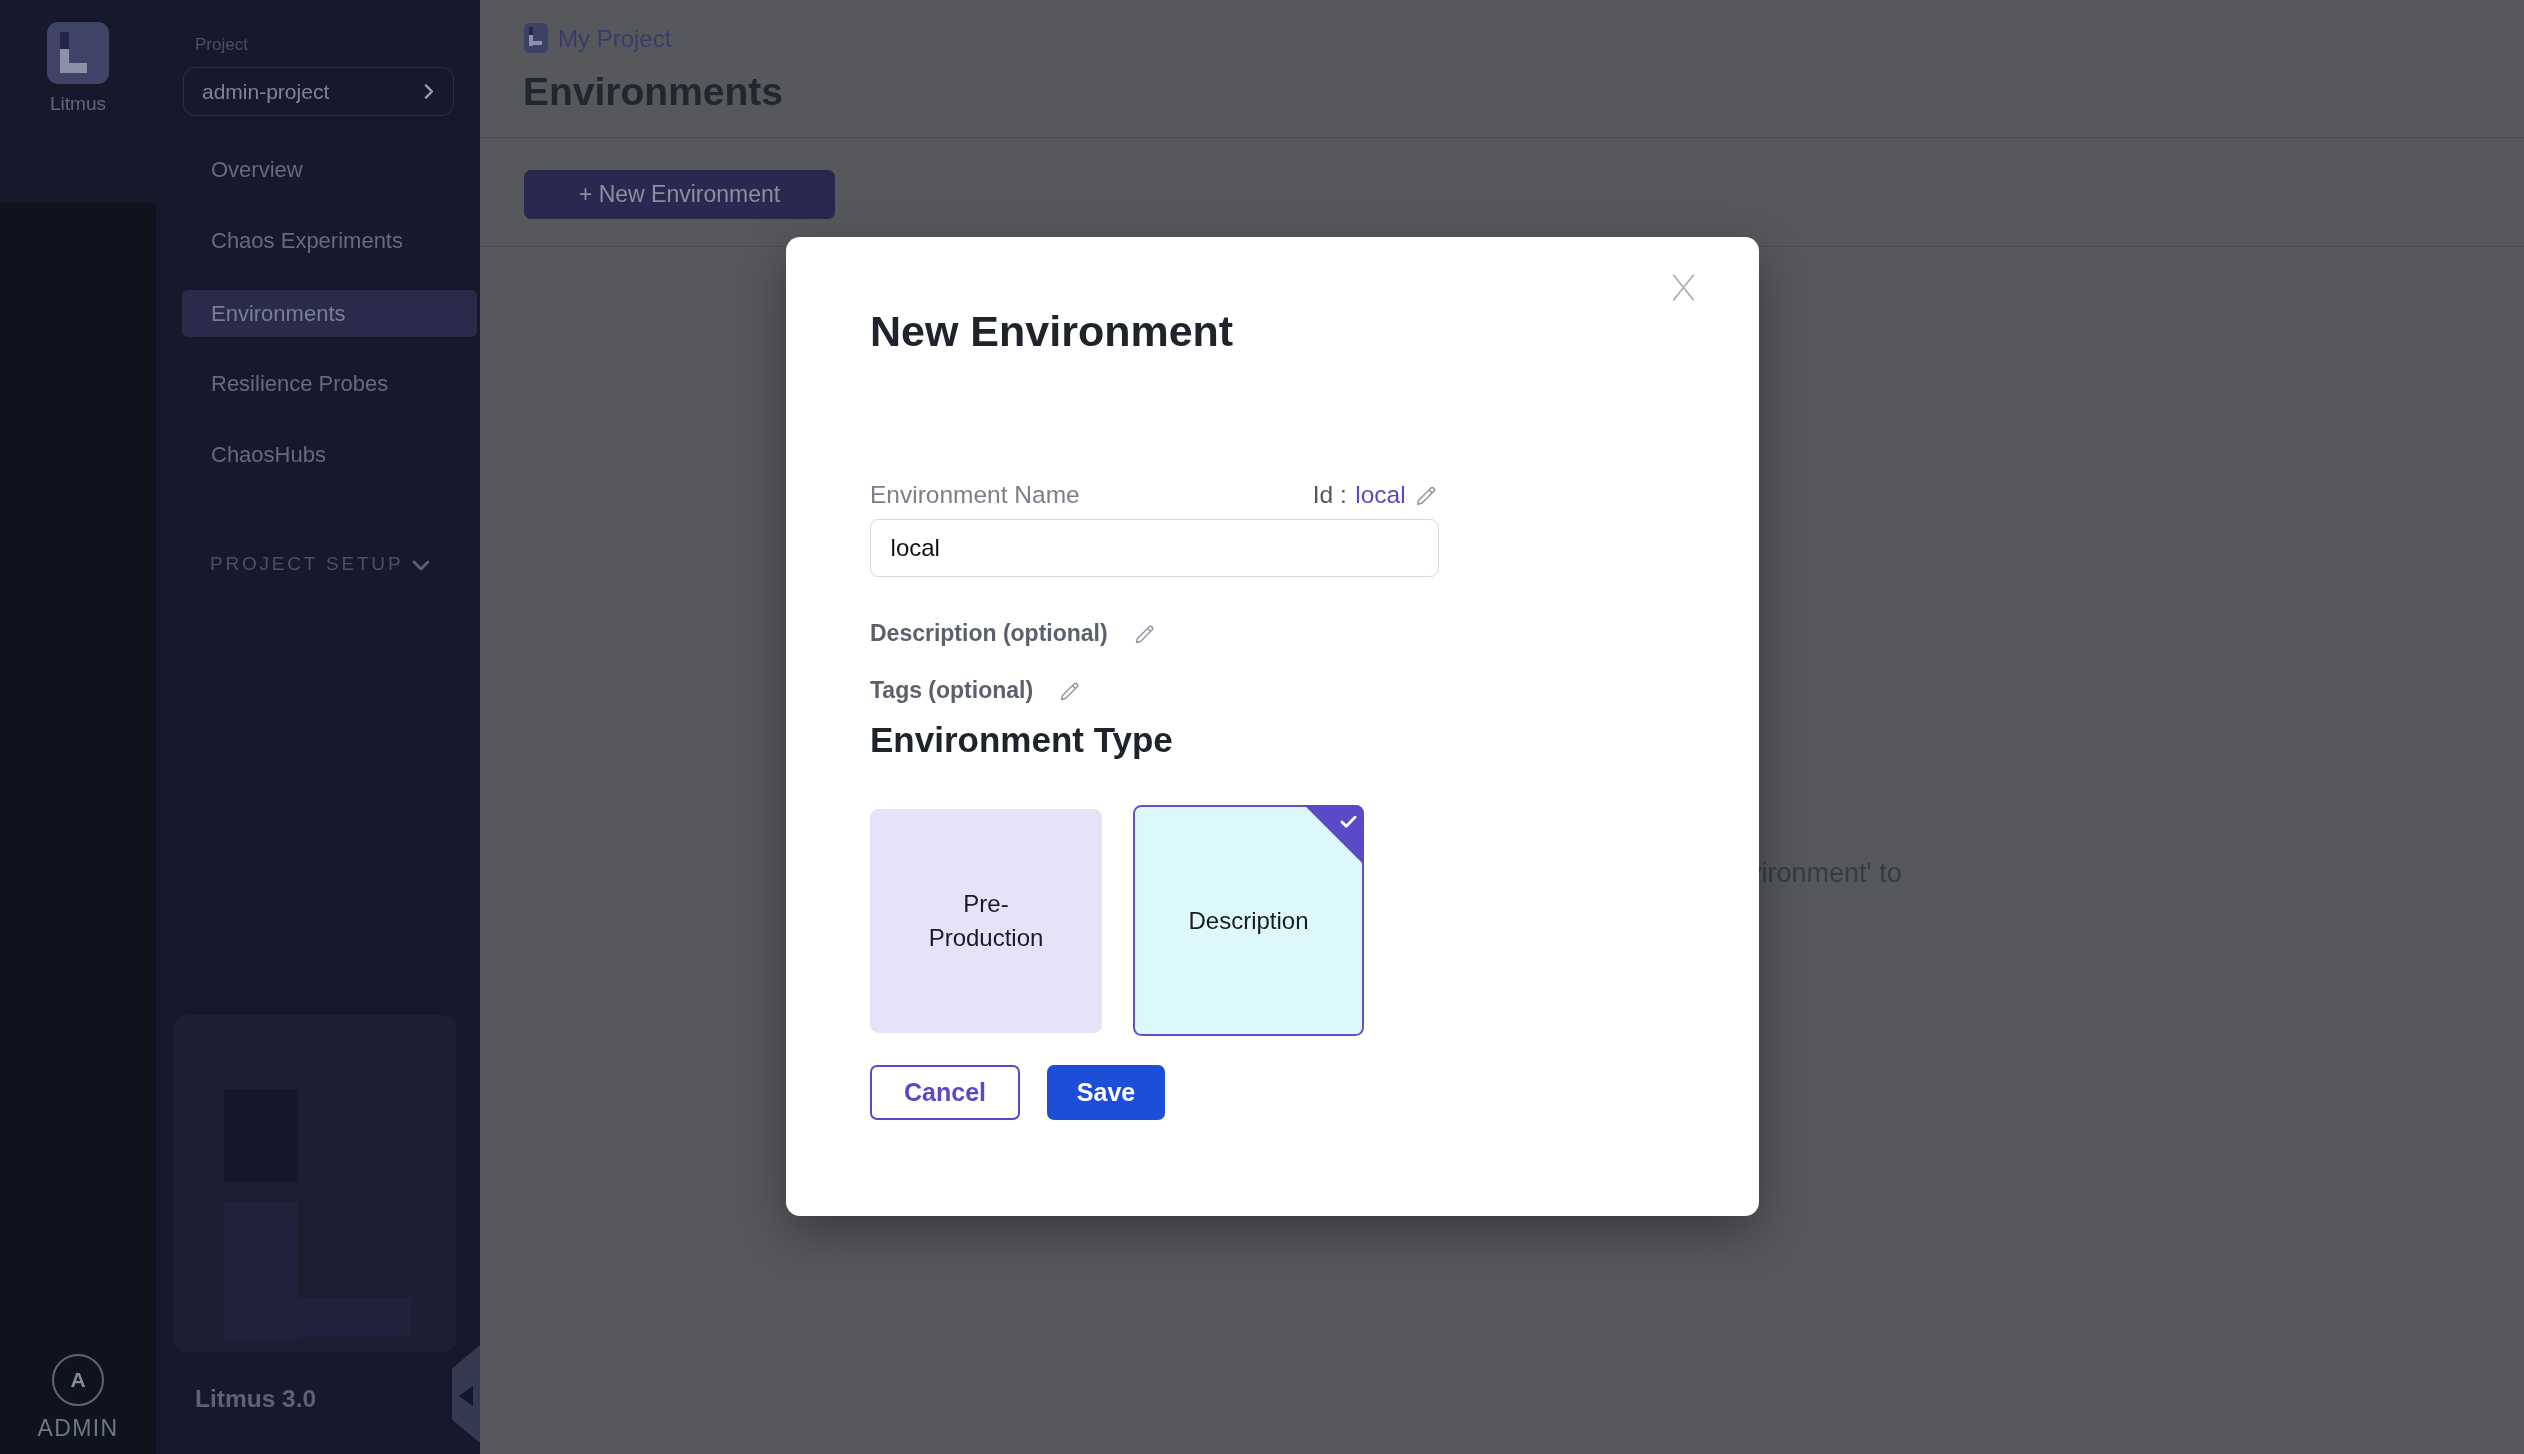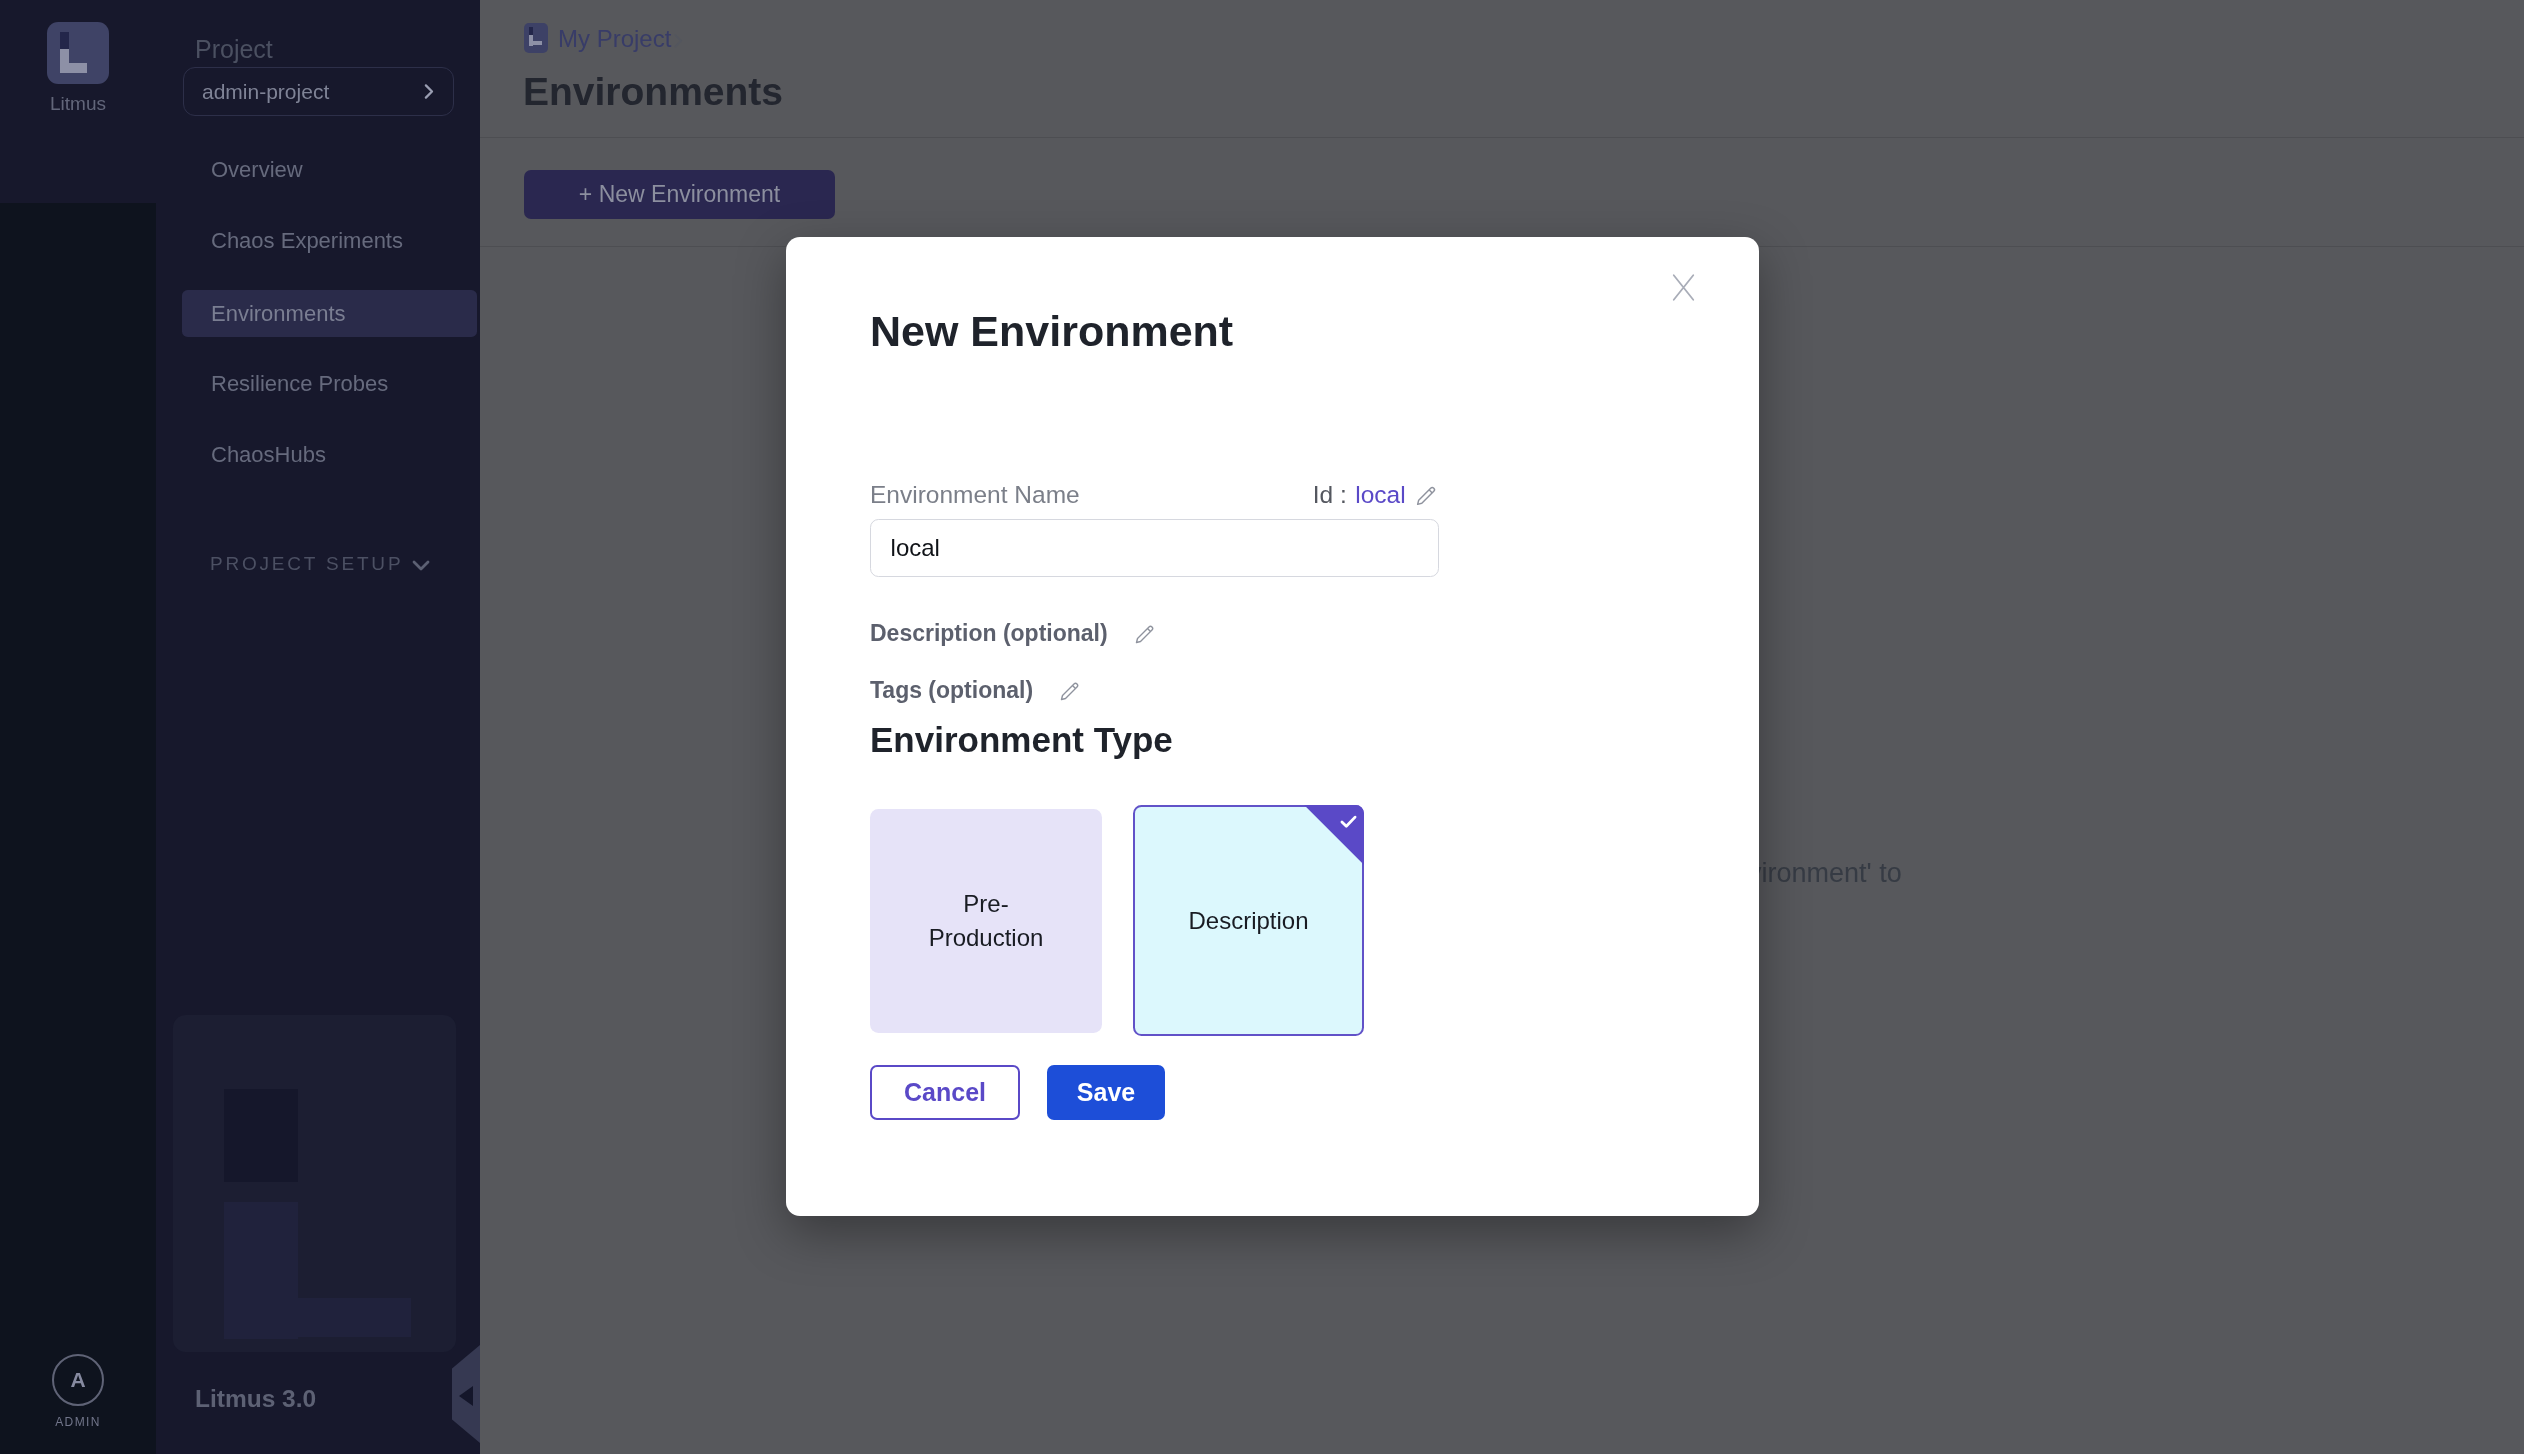--- a/index.html
+++ b/index.html
@@ -9,35 +9,35 @@
   .abs { position:absolute; }
 
   
   .sidebar { left:0; top:0; width:480px; height:1455px; background:#17182c; z-index:2; }
   .rail-shade { left:0; top:203px; width:156px; height:1251px; background:#0e131e; }
   .logo-box { left:47px; top:22px; width:62px; height:62px; background:#3f4366; border-radius:11.2px; }
   .logo-box .bar-dark { position:absolute; left:13.3px; top:9.8px; width:9px; height:17px; background:#23264a; }
   .logo-box .bar-v { position:absolute; left:13.3px; top:27px; width:9px; height:24px; background:#8d90a6; }
   .logo-box .bar-h { position:absolute; left:22.4px; top:41px; width:18px; height:9.8px; background:#8d90a6; }
   .logo-label { left:0; top:93px; width:156px; text-align:center; font-size:19px; color:#62667a; }
-  .project-label { left:195px; top:35px; font-size:25px; color:#4b5061; }
+  .project-label { left:195px; top:35px; font-size:17px; color:#4b5061; }
   .project-select { left:183px; top:67px; width:271px; height:49px; border:1.4px solid #2d2f49; border-radius:12px; display:flex; align-items:center; justify-content:space-between; padding:0 14px 0 18px; }
   .project-select .name { font-size:21px; color:#7f8396; }
   .nav-item { left:182px; width:295px; height:47px; border-radius:5.6px; display:flex; align-items:center; padding-left:29px; font-size:22px; color:#666a7d; }
   .nav-item.active { background:#2a2b4a; color:#7a7e92; }
   .section-row { left:210px; top:551px; height:25px; display:flex; align-items:center; font-size:19px; letter-spacing:2.8px; color:#4c5063; }
   .faint-card { left:173px; top:1015px; width:283px; height:337px; background:#1c1e32; border-radius:12.6px; }
   .faint-card .b1 { position:absolute; left:51px; top:74px; width:74px; height:93px; background:#15172b; }
   .faint-card .b2 { position:absolute; left:51px; top:187px; width:74px; height:137px; background:#20223c; }
   .faint-card .b3 { position:absolute; left:105px; top:283px; width:133px; height:39px; background:#20223c; }
   .version { left:195px; top:1385px; font-size:24.5px; font-weight:700; color:#5d6174; }
   .collapse-tab { left:452px; top:1345px; width:28px; height:98px; background:#363952; clip-path:polygon(100% 0,100% 100%,0 76%,0 24%); }
   .collapse-arrow { left:459px; top:1386px; width:0; height:0; border-top:10.5px solid transparent; border-bottom:10.5px solid transparent; border-right:14.7px solid #14162a; }
   .avatar { left:52px; top:1354px; width:52px; height:52px; border-radius:50%; border:2.8px solid #5f6376; display:flex; align-items:center; justify-content:center; font-size:21px; font-weight:700; color:#868aa0; }
-  .avatar-label { left:22px; top:1415px; width:112px; text-align:center; font-size:12px; letter-spacing:1.4px; color:#71758a; }
+  .avatar-label { left:22px; top:1415px; width:112px; text-align:center; font-size:23px; letter-spacing:1.4px; color:#71758a; }
 
   
   .crumb-logo { left:524px; top:23px; width:24px; height:29.5px; background:#3d4166; border-radius:4.9px; }
   .crumb-logo .bar-dark { position:absolute; left:4.9px; top:4.2px; width:4.2px; height:7.7px; background:#23264a; }
   .crumb-logo .bar-v { position:absolute; left:4.9px; top:12px; width:4.2px; height:10.5px; background:#8d90a6; }
   .crumb-logo .bar-h { position:absolute; left:9px; top:18px; width:9px; height:4.2px; background:#8d90a6; }
   .crumb-text { left:558px; top:25px; font-size:24px; font-weight:500; color:#383c68; }
   .page-title { left:523px; top:70px; font-size:39px; font-weight:700; color:#23262f; }
   .divider { left:480px; width:2044px; height:1.4px; background:#4d4e52; }
   .new-env-btn { left:524px; top:170px; width:311px; height:49px; background:#2a2750; border-radius:7px; border:none; display:flex; align-items:center; justify-content:center; font-size:23px; color:#8c8f9f; font-family:inherit; }

